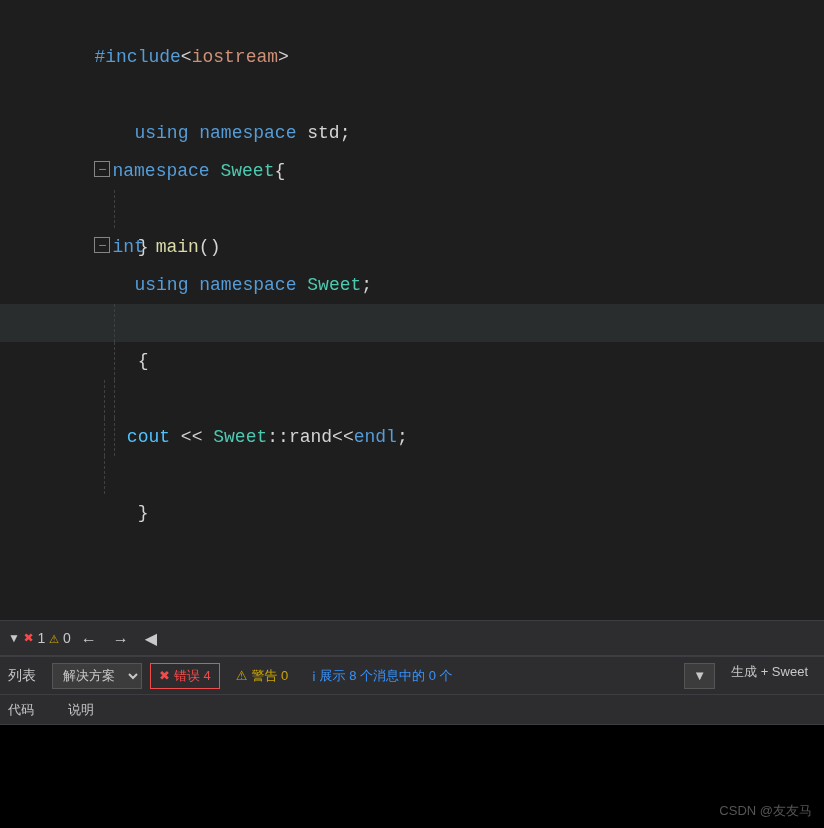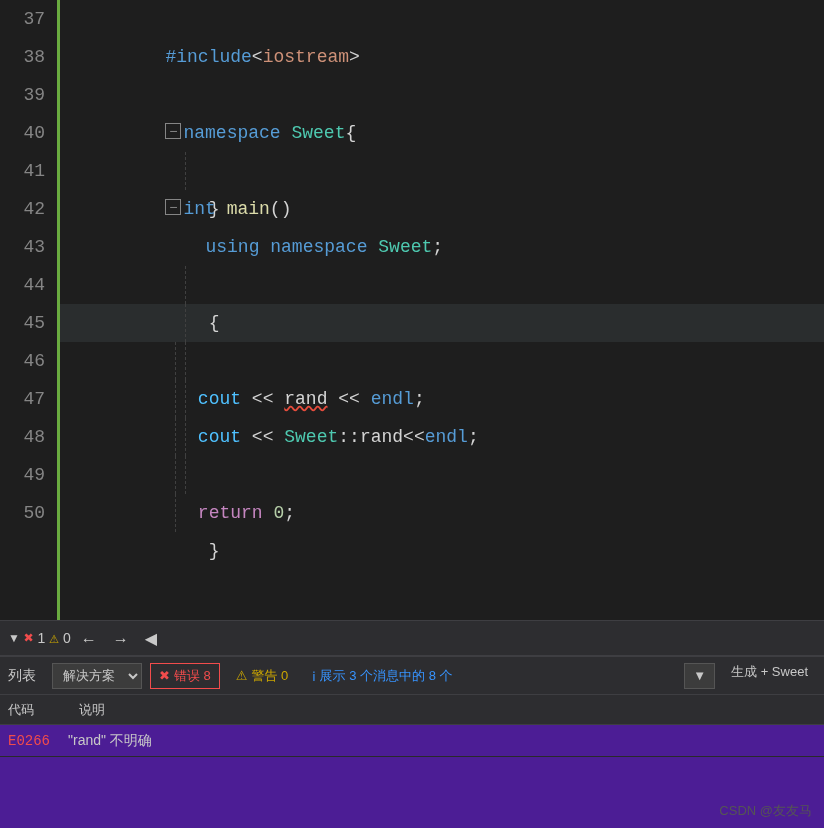--- a/index.html
+++ b/index.html
@@ -40,21 +40,21 @@
     .code-content {
       flex: 1;
       overflow: hidden;
       padding-left: 0;
     }
 
     .code-line {
       height: 38px;
       line-height: 38px;
       white-space: pre;
-      padding-left: 19px;
+      padding-left: 8px;
       font-size: 18px;
     }
 
     .code-line.highlighted {
       background: #2a2d2e;
     }
 
     .fold-icon {
       display: inline-block;
       color: #858585;
@@ -79,21 +79,21 @@
       background: transparent;
       border: none;
       color: #c8c8c8;
       font-size: 16px;
       cursor: pointer;
       padding: 2px 6px;
     }
 
     
     .error-list-panel {
-      background: #4c1d95;
+      background: #000000;
       border-top: 1px solid #3e3e42;
       height: 172px;
       display: flex;
       flex-direction: column;
     }
 
     .error-list-toolbar {
       background: #2d2d30;
       height: 38px;
       display: flex;
@@ -190,21 +190,20 @@
     }
 
     .error-list-header {
       display: grid;
       grid-template-columns: 60px 100px 1fr;
       background: #2d2d30;
       border-bottom: 1px solid #3e3e42;
       height: 30px;
       align-items: center;
       padding: 0 8px;
-      gap: 11px;
     }
 
     .col-header {
       color: #c8c8c8;
       font-size: 13px;
       font-family: 'Microsoft YaHei', 'Segoe UI', sans-serif;
     }
 
     .error-rows {
       flex: 1;
@@ -252,45 +251,32 @@
       border-bottom: 1px solid #3e3e42;
     }
   </style>
 </head>
 <body>
 
 <div style="position:relative; width:824px; height:828px;">
 
   <div class="editor-area">
 
-    <div class="line-numbers">
-      <div class="line-number">37</div>
-      <div class="line-number">38</div>
-      <div class="line-number">39</div>
-      <div class="line-number">40</div>
-      <div class="line-number">41</div>
-      <div class="line-number">42</div>
-      <div class="line-number">43</div>
-      <div class="line-number">44</div>
-      <div class="line-number">45</div>
-      <div class="line-number">46</div>
-      <div class="line-number">47</div>
-      <div class="line-number">48</div>
-      <div class="line-number">49</div>
-      <div class="line-number">50</div>
-    </div>
 
     <div class="code-content">
 
       <div class="code-line">
         <span style="color:#569cd6;">#include</span><span style="color:#d4d4d4;">&lt;</span><span style="color:#ce9178;">iostream</span><span style="color:#d4d4d4;">&gt;</span>
       </div>
 
       <div class="code-line">&nbsp;</div>
 
+      <div class="code-line">
+        <span style="margin-left:40px;"></span><span style="color:#569cd6;">using</span><span style="color:#d4d4d4;"> </span><span style="color:#569cd6;">namespace</span><span style="color:#d4d4d4;"> std;</span>
+      </div>
 
       <div class="code-line">
         <span class="fold-icon">−</span><span style="color:#569cd6;">namespace</span><span style="color:#d4d4d4;"> </span><span style="color:#4ec9b0;">Sweet</span><span style="color:#d4d4d4;">{</span>
       </div>
 
 
       <div class="code-line">
         <span style="display:inline-block; border-left:1px dashed #404040; width:3px; height:38px; vertical-align:top; margin-left:20px;"></span>
         <span style="color:#d4d4d4;">&nbsp;&nbsp;&nbsp;&nbsp;}</span>
       </div>
@@ -301,42 +287,32 @@
 
       <div class="code-line">
         <span style="margin-left:40px;"></span><span style="color:#569cd6;">using</span><span style="color:#d4d4d4;"> </span><span style="color:#569cd6;">namespace</span><span style="color:#d4d4d4;"> </span><span style="color:#4ec9b0;">Sweet</span><span style="color:#d4d4d4;">;</span>
       </div>
 
       <div class="code-line">
         <span style="display:inline-block; border-left:1px dashed #404040; width:3px; height:38px; vertical-align:top; margin-left:20px;"></span>
         <span style="color:#d4d4d4;">&nbsp;&nbsp;&nbsp;&nbsp;{</span>
       </div>
 
-      <div class="code-line">
-        <span style="display:inline-block; border-left:1px dashed #404040; width:3px; height:38px; vertical-align:top; margin-left:20px;"></span>
-        <span style="display:inline-block; border-left:1px dashed #404040; width:3px; height:38px; vertical-align:top; margin-left:10px;"></span>
-        <span style="color:#d4d4d4;">&nbsp;&nbsp;&nbsp;</span><span style="color:#4fc1ff;">cout</span><span style="color:#d4d4d4;"> &lt;&lt; </span><span style="color:#d4d4d4;" class="squiggly">rand</span><span style="color:#d4d4d4;"> &lt;&lt; </span><span style="color:#569cd6;">endl</span><span style="color:#d4d4d4;">;</span>
-      </div>
 
       <div class="code-line highlighted">
         <span style="display:inline-block; border-left:1px dashed #404040; width:3px; height:38px; vertical-align:top; margin-left:20px;"></span>
         <span style="display:inline-block; border-left:1px dashed #404040; width:3px; height:38px; vertical-align:top; margin-left:10px;"></span>
         <span style="color:#d4d4d4;">&nbsp;&nbsp;&nbsp;</span><span style="color:#4fc1ff;">cout</span><span style="color:#d4d4d4;"> &lt;&lt; </span><span style="color:#4ec9b0;">Sweet</span><span style="color:#d4d4d4;">::</span><span style="color:#d4d4d4;">rand</span><span style="color:#d4d4d4;">&lt;&lt;</span><span style="color:#569cd6;">endl</span><span style="color:#d4d4d4;">;</span>
       </div>
 
       <div class="code-line">
         <span style="display:inline-block; border-left:1px dashed #404040; width:3px; height:38px; vertical-align:top; margin-left:20px;"></span>
         <span style="display:inline-block; border-left:1px dashed #404040; width:3px; height:38px; vertical-align:top; margin-left:10px;"></span>
       </div>
 
-      <div class="code-line">
-        <span style="display:inline-block; border-left:1px dashed #404040; width:3px; height:38px; vertical-align:top; margin-left:20px;"></span>
-        <span style="display:inline-block; border-left:1px dashed #404040; width:3px; height:38px; vertical-align:top; margin-left:10px;"></span>
-        <span style="color:#d4d4d4;">&nbsp;&nbsp;&nbsp;</span><span style="color:#c586c0;">return</span><span style="color:#d4d4d4;"> </span><span style="color:#b5cea8;">0</span><span style="color:#d4d4d4;">;</span>
-      </div>
 
       <div class="code-line">
         <span style="display:inline-block; border-left:1px dashed #404040; width:3px; height:38px; vertical-align:top; margin-left:20px;"></span>
         <span style="display:inline-block; border-left:1px dashed #404040; width:3px; height:38px; vertical-align:top; margin-left:10px;"></span>
         <span style="color:#d4d4d4;">&nbsp;&nbsp;&nbsp;&nbsp;}</span>
       </div>
 
     </div>
   </div>
 
@@ -353,47 +329,43 @@
 
   <div class="error-list-panel">
 
     <div class="error-list-toolbar">
       <span class="error-list-title">列表</span>
       <select class="solution-dropdown">
         <option>解决方案</option>
       </select>
       <button class="error-btn">
         <span style="color:#f14c4c;">✖</span>
-        <span>错误 8</span>
+        <span>错误 4</span>
       </button>
       <button class="warn-btn">
         <span style="color:#cca700;">⚠</span>
         <span>警告 0</span>
       </button>
       <button class="info-btn">
         <span style="color:#3794ff;">ℹ</span>
-        <span>展示 3 个消息中的 8 个</span>
+        <span>展示 8 个消息中的 0 个</span>
       </button>
       <button class="filter-btn">
         <span>▼</span>
       </button>
       <span class="build-btn">生成 + Sweet</span>
     </div>
 
     <div class="error-list-header">
       <span class="col-header">代码</span>
       <span class="col-header">说明</span>
     </div>
 
     <div class="error-rows">
 
-      <div class="error-row">
-        <span class="error-code">E0266</span>
-        <span class="error-msg">"rand" 不明确</span>
-      </div>
 
 
     </div>
   </div>
 
   <div class="csdn-watermark">CSDN @友友马</div>
 
 </div>
 
 </body></html>

